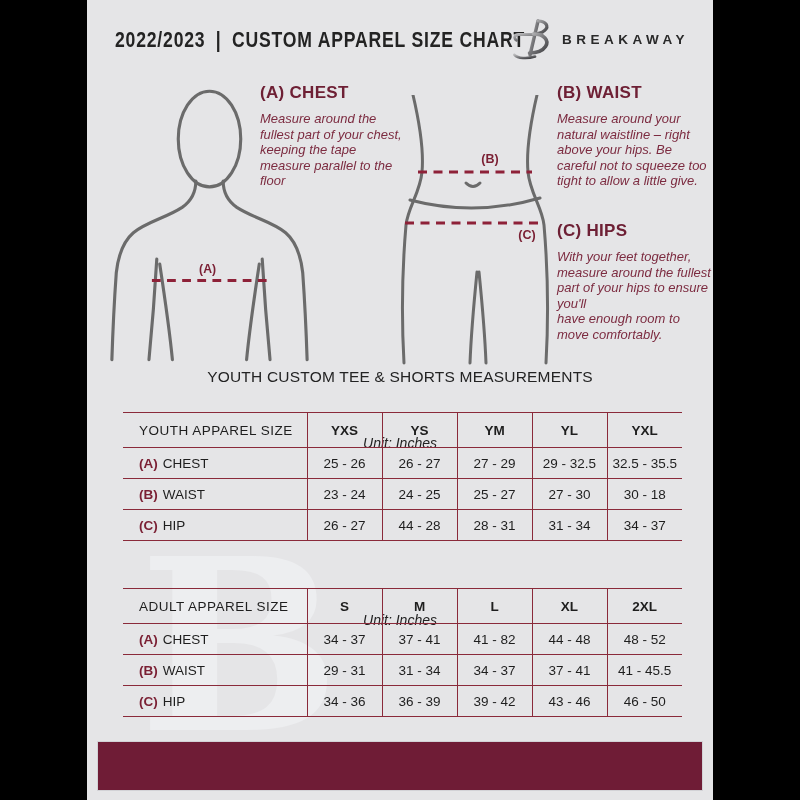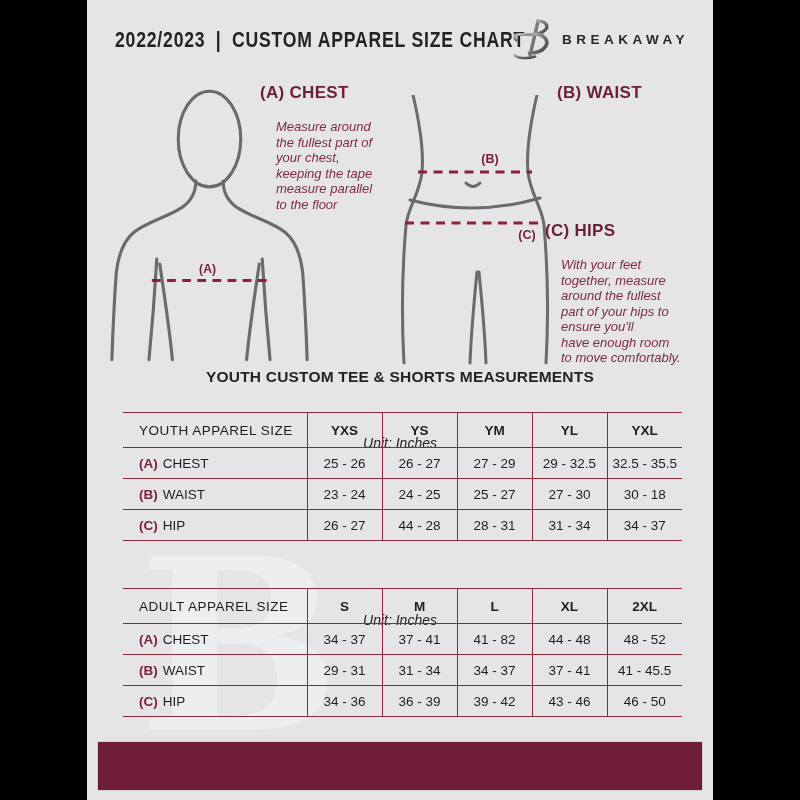--- a/index.html
+++ b/index.html
@@ -23,31 +23,31 @@
     position:absolute;left:28px;top:27px;white-space:nowrap;
     transform:scaleX(0.8);transform-origin:left center;
     display:flex;gap:13px;align-items:baseline;
     font-weight:bold;font-size:22px;color:#232323;letter-spacing:1px;
   }
   .brand-group{position:absolute;right:24px;top:17px;display:flex;align-items:center;gap:9px;text-align:center;}
   .brand-name{font-weight:bold;font-size:13.5px;letter-spacing:4.5px;color:#2a2a2a;}
   
   .guide{position:absolute;z-index:2;}
   .guide h3{margin:0 0 8px 0;font-size:17px;font-weight:bold;color:#6e2035;letter-spacing:0.3px;}
-  .guide p{margin:16px;font-size:13px;font-style:italic;line-height:15.5px;color:#7c2b40;}
+  .guide p{margin:0;font-size:13px;font-style:italic;line-height:15.5px;color:#7c2b40;}
   .guide-a{left:173px;top:83px;width:142px;}
   .guide-b{left:470px;top:83px;width:154px;}
-  .guide-c{left:458px;top:221px;width:154px;}
+  .guide-c{left:470px;top:221px;width:154px;}
   .preline{white-space:pre-line;}
   .fig{position:absolute;}
   .fig-upper{left:20px;top:80px;}
   .fig-lower{left:308px;top:95px;}
   
   .tbl-title{position:absolute;left:0;width:626px;text-align:center;
-    font-weight:bold;font-size:15.5px;color:#232323;letter-spacing:0.2px;}
+    font-weight:normal;font-size:15.5px;color:#232323;letter-spacing:0.2px;}
   .tbl-unit{position:absolute;left:0;width:626px;text-align:center;
     font-style:italic;font-size:14px;color:#232323;margin-top:47px;}
   .youth-title{top:368px;} .youth-unit{top:388px;}
   .adult-title{top:545px;} .adult-unit{top:565px;}
   
   table.size-table{
     position:absolute;left:36px;width:559px;border-collapse:collapse;table-layout:fixed;
   }
   .youth-table{top:412px;} .adult-table{top:588px;}
   .size-table td,.size-table th{
@@ -132,20 +132,21 @@
       <text x="95" y="68" text-anchor="middle" font-size="12.5" font-weight="bold" fill="#7a1f33">(B)</text>
       <text x="132" y="144" text-anchor="middle" font-size="12.5" font-weight="bold" fill="#7a1f33">(C)</text>
     </svg>
 
     <div class="guide guide-a">
       <h3>(A) CHEST</h3>
       <p>Measure around the fullest part of your chest, keeping the tape measure parallel to the floor</p>
     </div>
     <div class="guide guide-b">
       <h3>(B) WAIST</h3>
+      <p>Measure around your natural waistline – right above your hips. Be careful not to squeeze too tight to allow a little give.</p>
     </div>
     <div class="guide guide-c">
       <h3>(C) HIPS</h3>
       <p class="preline">With your feet together, measure around the fullest part of your hips to ensure you'll
 have enough room to move comfortably.</p>
     </div>
 
     <div class="tbl-title youth-title">YOUTH CUSTOM TEE &amp; SHORTS MEASUREMENTS</div>
     <div class="tbl-unit youth-unit">Unit: Inches</div>
 

